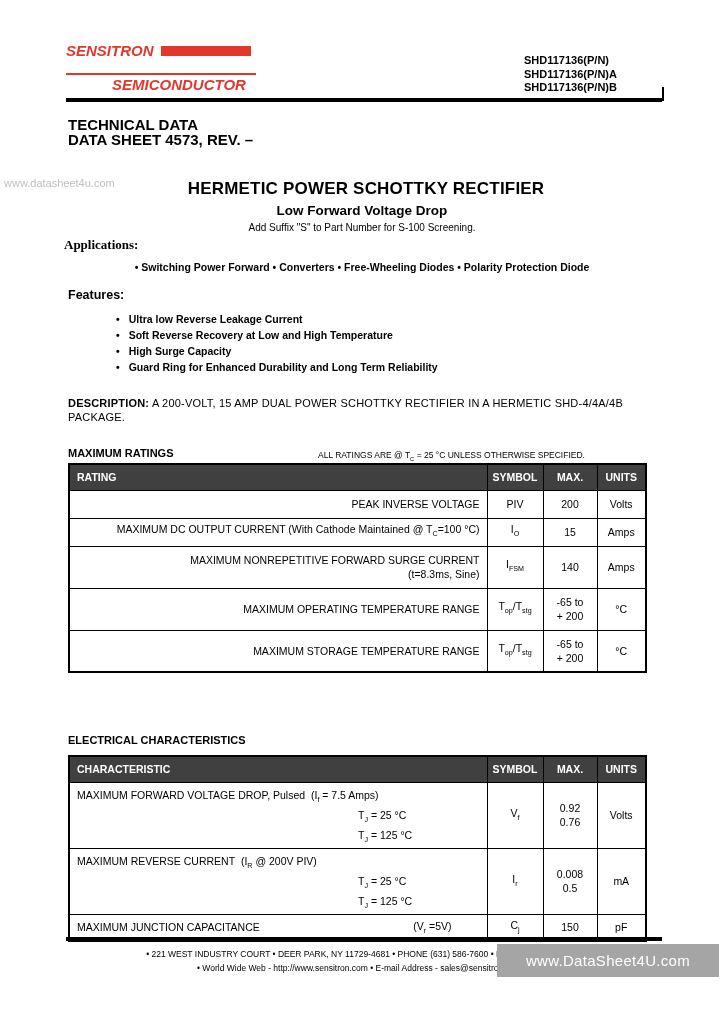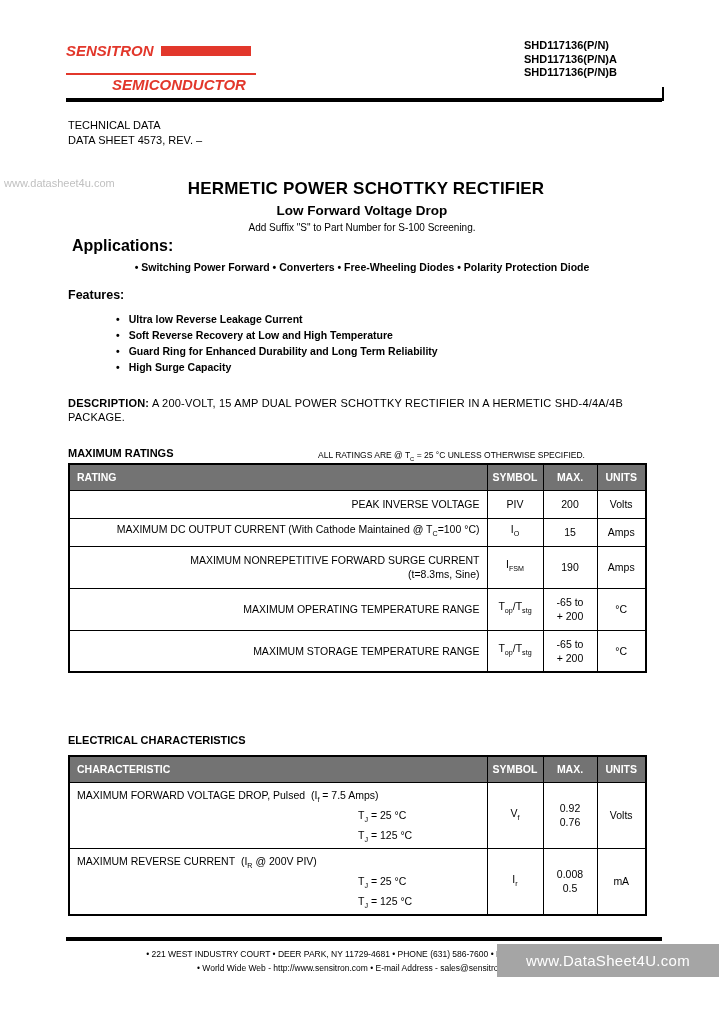--- a/index.html
+++ b/index.html
@@ -12,34 +12,34 @@
   }
   
   .logo { position:absolute; left:66px; top:42px; color:var(--brand-red,#e2372b);
           font-style:italic; font-weight:bold; }
   .logo-line1 { display:flex; align-items:center; gap:7px; font-size:15px;
                 border-bottom:2.5px solid var(--brand-red,#e2372b); padding-bottom:14px; width:190px; }
   .logo-block { display:inline-block; width:90px; height:10px; background:var(--brand-red,#e2372b); }
   .logo-line2-wrap { margin-left:46px; margin-top:1px; }
   .logo-line2 { display:inline-block; font-size:15px;
                 border-bottom:2.5px solid var(--brand-red,#e2372b); padding-bottom:7px; }
-  .part-numbers { position:absolute; left:524px; top:39px; font-size:11px;
+  .part-numbers { position:absolute; left:524px; top:54px; font-size:11px;
                   font-weight:bold; line-height:13.5px; }
   .corner-tick { position:absolute; left:662px; top:87px; width:2px; height:14px; background:#000; }
   .top-rule { position:absolute; left:66px; top:98px; width:596px; height:4px; background:#000; }
-  .tech-block { position:absolute; left:68px; top:118px; font-size:11px; font-weight:normal; line-height:14.5px; }
+  .tech-block { position:absolute; left:68px; top:118px; font-size:15px; font-weight:bold; line-height:14.5px; }
   .wm-top { position:absolute; left:4px; top:177px; font-size:11px; color:#c0c0c0; }
   
   .title   { position:absolute; left:66px; top:179px; width:600px; text-align:center;
              font-size:17px; font-weight:bold; letter-spacing:0.2px; }
   .subtitle{ position:absolute; left:62px; top:203px; width:600px; text-align:center;
              font-size:13.5px; font-weight:bold; }
   .suffix  { position:absolute; left:62px; top:222px; width:600px; text-align:center; font-size:10px; }
   
-  .apps-heading { position:absolute; left:72px; top:237px; font-size:16px; font-weight:bold; }
+  .apps-heading { position:absolute; left:64px; top:237px; font-size:13px; font-weight:bold;font-family:Liberation Serif, serif; }
   .apps-line    { position:absolute; left:62px; top:261px; width:600px; text-align:center;
                   font-size:10.5px; font-weight:bold; }
   .feat-heading { position:absolute; left:68px; top:288px; font-size:12.5px; font-weight:bold; }
   .feat-list    { position:absolute; left:116px; top:311px; list-style:none;
                   font-size:10.5px; font-weight:bold; line-height:16px; }
   .feat-list li::before { content:"\2022"; margin-right:9px; }
   
   .description { position:absolute; left:68px; top:396px; width:566px;
                  font-size:11px; line-height:14px; letter-spacing:0.2px; }
   .description b { font-weight:bold; }
@@ -51,21 +51,21 @@
   table { border-collapse:collapse; position:absolute; left:68px; width:577px;
           table-layout:fixed; font-size:10.5px; }
   .ratings { top:463px; }
   .elec    { top:755px; }
   col.c-main   { width:418px; }
   col.c-symbol { width:56px; }
   col.c-max    { width:54px; }
   col.c-units  { width:49px; }
   th, td { border:1px solid #000; }
   table { border:2px solid #000; }
-  thead th { background:#737373; color:#fff; font-weight:bold; height:26px;
+  thead th { background:#404040; color:#fff; font-weight:bold; height:26px;
              text-align:center; font-size:10.5px; }
   thead th.th-left { text-align:left; padding-left:7px; }
   .h28 { height:28px; } .h42 { height:42px; } .h60 { height:60px; }
   .h58 { height:58px; } .h26 { height:26px; }
   .td-rating { padding:3px 7px; line-height:14px; vertical-align:middle;text-align:right; }
   .td-center { text-align:center; vertical-align:middle; line-height:14px; }
   .td-char   { vertical-align:top; }
   .char-main { padding:6px 7px 0 7px; }
   .char-temps{ margin-left:288px; margin-top:4px; line-height:15px; }
   .td-char-flex { vertical-align:middle; }
@@ -115,22 +115,22 @@
   <div class="subtitle">Low Forward Voltage Drop</div>
   <div class="suffix">Add Suffix "S" to Part Number for S-100 Screening.</div>
 
   <div class="apps-heading">Applications:</div>
   <div class="apps-line">• Switching Power Forward • Converters • Free-Wheeling Diodes • Polarity Protection Diode</div>
 
   <div class="feat-heading">Features:</div>
   <ul class="feat-list">
     <li>Ultra low Reverse Leakage Current</li>
     <li>Soft Reverse Recovery at Low and High Temperature</li>
+    <li>High Surge Capacity</li>
     <li>Guard Ring for Enhanced Durability and Long Term Reliability</li>
-    <li>High Surge Capacity</li>
   </ul>
 
   <div class="description"><b>DESCRIPTION:</b><span> A 200-VOLT, 15 AMP DUAL POWER SCHOTTKY RECTIFIER IN A HERMETIC SHD-4/4A/4B PACKAGE.</span></div>
 
   <div class="mr-heading">MAXIMUM RATINGS</div>
   <div class="mr-note">ALL RATINGS ARE @ T<sub>C</sub> = 25 °C UNLESS OTHERWISE SPECIFIED.</div>
 
   <table class="ratings">
     <colgroup>
         <col class="c-main">
@@ -155,21 +155,21 @@
       </tr>
       <tr class="h28">
         <td class="td-rating">MAXIMUM DC OUTPUT CURRENT (With Cathode Maintained @ T<sub>C</sub>=100 °C)</td>
         <td class="td-center">I<sub>O</sub></td>
         <td class="td-center">15</td>
         <td class="td-center">Amps</td>
       </tr>
       <tr class="h42">
         <td class="td-rating">MAXIMUM NONREPETITIVE FORWARD SURGE CURRENT<br>(t=8.3ms, Sine)</td>
         <td class="td-center">I<sub>FSM</sub></td>
-        <td class="td-center">190</td>
+        <td class="td-center">140</td>
         <td class="td-center">Amps</td>
       </tr>
       <tr class="h42">
         <td class="td-rating">MAXIMUM OPERATING TEMPERATURE RANGE</td>
         <td class="td-center">T<sub>op</sub>/T<sub>stg</sub></td>
         <td class="td-center">-65 to<br>+ 200</td>
         <td class="td-center">°C</td>
       </tr>
       <tr class="h42">
         <td class="td-rating">MAXIMUM STORAGE TEMPERATURE RANGE</td>
@@ -215,20 +215,31 @@
           <div class="char-main">MAXIMUM REVERSE CURRENT&nbsp;&nbsp;(I<sub>R</sub> @ 200V PIV)</div>
           <div class="char-temps">
             <div>T<sub>J</sub> = 25 °C</div>
             <div>T<sub>J</sub> = 125 °C</div>
           </div>
         </td>
         <td class="td-center">I<sub>r</sub></td>
         <td class="td-center">0.008<br>0.5</td>
         <td class="td-center">mA</td>
       </tr>
+      <tr class="h26">
+        <td class="td-char td-char-flex">
+          <div class="char-flex-inner">
+            <span>MAXIMUM JUNCTION CAPACITANCE</span>
+            <span class="cond-right">(V<sub>r</sub> =5V)</span>
+          </div>
+        </td>
+        <td class="td-center">C<sub>j</sub></td>
+        <td class="td-center">150</td>
+        <td class="td-center">pF</td>
+      </tr>
     </tbody>
   </table>
 
   <div class="footer-rule"></div>
   <div class="footer-line1">• 221 WEST INDUSTRY COURT • DEER PARK, NY 11729-4681 • PHONE (631) 586-7600 • FAX (631) 242-9798 •</div>
   <div class="footer-line2">• World Wide Web - http://www.sensitron.com • E-mail Address - sales@sensitron.com •</div>
   <div class="wm-bottom">www.DataSheet4U.com</div>
 
 </div>
 

